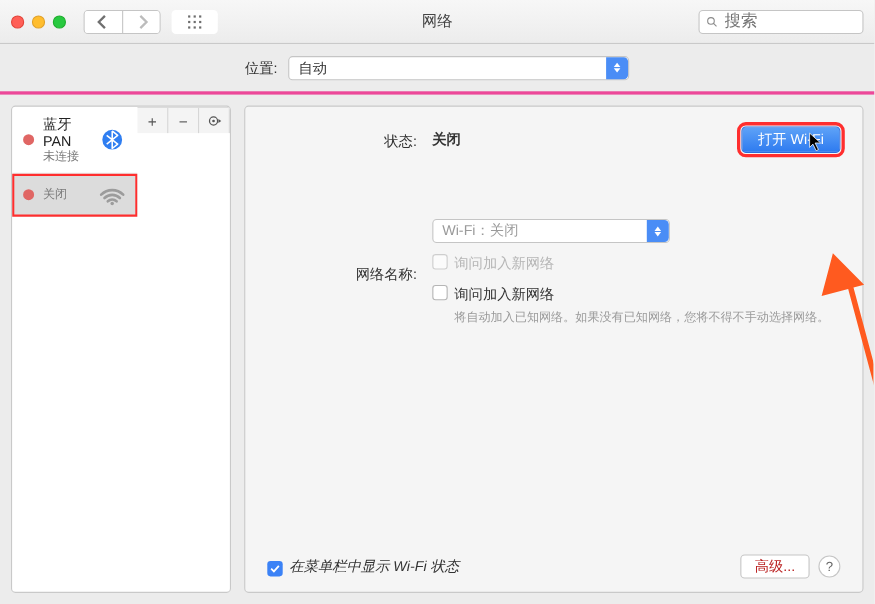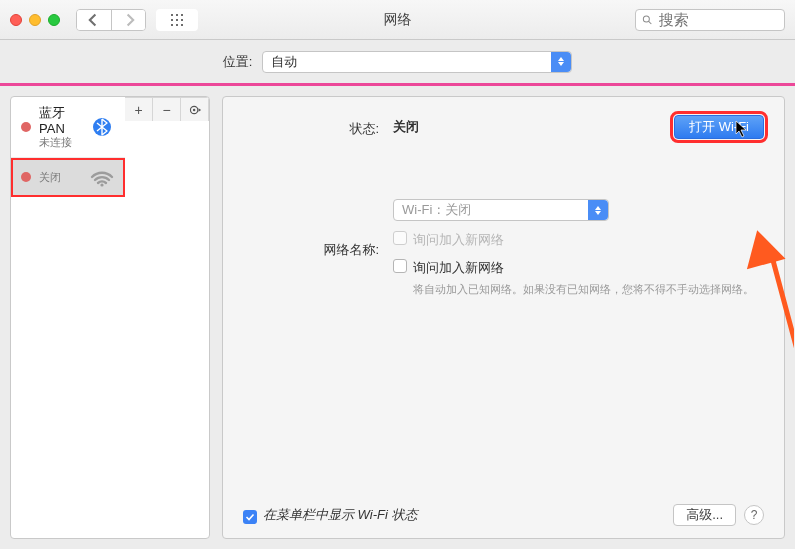--- a/index.html
+++ b/index.html
@@ -150,21 +150,21 @@
   .help-text{font-size:11px;color:#9a9a9a;margin-top:4px;line-height:1.5;}
   .content-footer{
     margin-top:auto;display:flex;align-items:center;padding-top:10px;
   }
   .content-footer .chk{display:flex;align-items:flex-end;gap:6px;font-style:italic;}
   .mac-check{width:14px;height:14px;border-radius:3px;background:#3b82f6;display:inline-flex;align-items:center;justify-content:center;}
   .mac-check svg{width:10px;height:10px;}
   .plain-check{width:14px;height:14px;border:1px solid #b5b5b5;border-radius:3px;background:#fff;display:inline-block;}
   .adv-btn{
     margin-left:auto;background:#fff;border:1px solid #c5c5c5;
-    border-radius:4px;height:22px;padding:0 12px;font-size:13px;color:#404040;
+    border-radius:4px;height:22px;padding:0 12px;font-size:13px;color:#b91c1c;
   }
   .helpbtn{
     width:20px;height:20px;border-radius:50%;border:1px solid #c5c5c5;
     background:#fff;margin-left:8px;display:flex;align-items:center;justify-content:center;
     font-size:12px;color:#666;
   }
   
   .big-arrow{
     position:absolute;
     right:-10px;top:126px;

